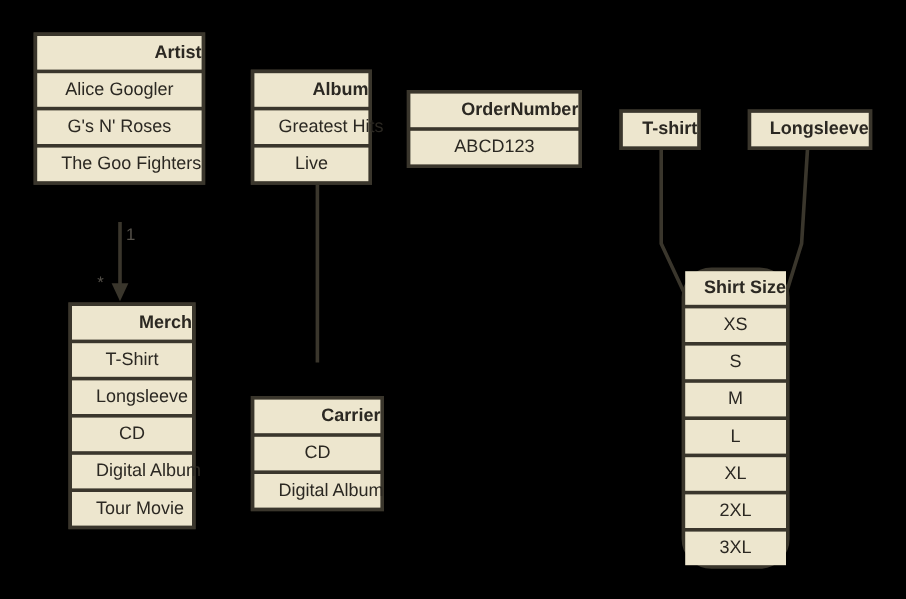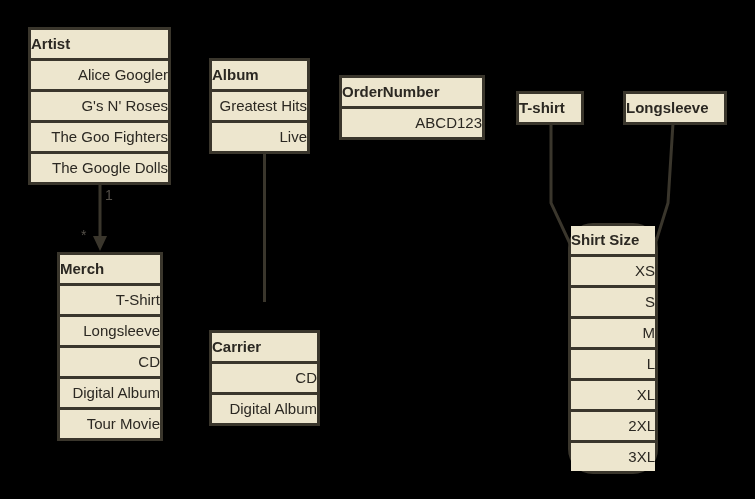--- a/index.html
+++ b/index.html
@@ -43,32 +43,32 @@
     border: 3px solid var(--border);
     background: var(--border);
   }
   .entity .hdr {
     height: 28px;
     line-height: 28px;
     background: var(--fill);
     color: var(--text);
     font-weight: bold;
     font-size: 15px;
-    text-align: left;
+    text-align: right;
     white-space: nowrap;
   }
   .entity .cell {
     height: 28px;
     line-height: 28px;
     margin-top: 3px;
-    padding: 0 0;
+    padding: 0 20px;
     background: var(--fill);
     color: var(--text);
     font-size: 15px;
-    text-align: right;
+    text-align: center;
     white-space: nowrap;
   }
   .conn-label {
     position: absolute;
     z-index: 1;
     color: var(--label);
     font-size: 14px;
     line-height: 14px;
   }
   
@@ -97,21 +97,20 @@
   </svg>
 
   <span id="label-one" class="conn-label">1</span>
   <span id="label-many" class="conn-label">*</span>
 
   <div id="entity-artist" class="entity">
     <div class="hdr">Artist</div>
     <div class="cell">Alice Googler</div>
     <div class="cell">G's N' Roses</div>
     <div class="cell">The Goo Fighters</div>
-    <div class="cell">The Google Dolls</div>
   </div>
 
   <div id="entity-album" class="entity">
     <div class="hdr">Album</div>
     <div class="cell">Greatest Hits</div>
     <div class="cell">Live</div>
   </div>
 
   <div id="entity-ordernumber" class="entity">
     <div class="hdr">OrderNumber</div>

